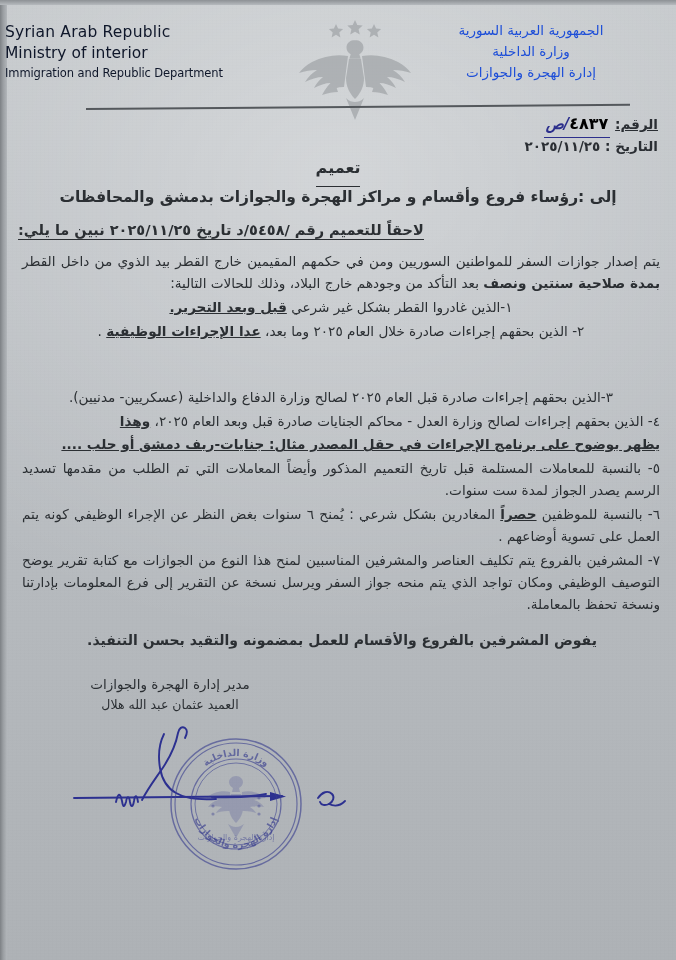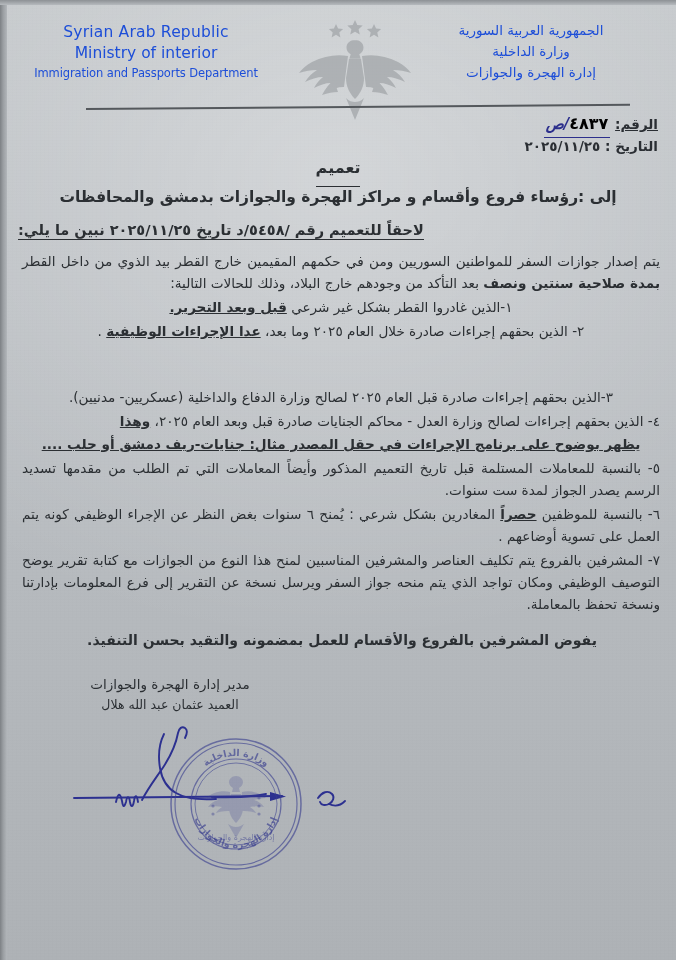--- a/index.html
+++ b/index.html
@@ -53,25 +53,25 @@
   .content { position: absolute; inset: 0; }
 
   
   .header {
     position: absolute;
     top: 14px; left: 0; right: 0;
     height: 86px;
   }
   .hdr-en {
     position: absolute;
-    left: 12px; top: 8px;
+    left: 5px; top: 8px;
     width: 268px;
     direction: ltr;
-    text-align: center;
-    color: #1d4ed8;
+    text-align: left;
+    color: #0f172a;
     line-height: 1.35;
   }
   .hdr-en .l1 { font-size: 15.5px; letter-spacing: .2px; }
   .hdr-en .l2 { font-size: 15.5px; }
   .hdr-en .l3 { font-size: 11.5px; margin-top: 2px; letter-spacing: -.1px; }
 
   .hdr-ar {
     position: absolute;
     right: 20px; top: 6px;
     width: 250px;
@@ -181,21 +181,21 @@
   .bu { font-weight: bold; text-decoration: underline; }
 
   .list { margin: 2px 0 0 0; padding: 0; list-style: none; }
   .list li {
     margin: 0 0 2px 0;
     text-align: justify;
     line-height: 1.62;
   }
   .li-4-emph {
     display: block;
-    text-align: center;
+    text-align: right;
     font-weight: bold;
     text-decoration: underline;
     margin-top: 1px;
   }
 
   .closing {
     position: absolute;
     top: 632px; left: 26px; right: 18px;
     text-align: center;
     direction: rtl;
@@ -243,21 +243,21 @@
   <div class="edge-strip"></div>
   <div class="edge-top"></div>
 
   <div class="content">
 
     <div class="header">
 
       <div class="hdr-en">
         <div class="l1">Syrian Arab Republic</div>
         <div class="l2">Ministry of interior</div>
-        <div class="l3">Immigration and Passports Department</div>
+        <div class="l3">Immigration and Republic Department</div>
       </div>
 
       <div class="emblem">
         <svg viewBox="0 0 118 112" xmlns="http://www.w3.org/2000/svg" aria-hidden="true">
           <g fill="#7f8387">
 
             <path d="M40 8 l2.1 4.6 5 .5 -3.8 3.4 1.1 4.9 -4.4-2.6 -4.4 2.6 1.1-4.9 -3.8-3.4 5-.5z"></path>
             <path d="M59 4 l2.3 5 5.4.6 -4.1 3.7 1.2 5.3 -4.8-2.8 -4.8 2.8 1.2-5.3 -4.1-3.7 5.4-.6z"></path>
             <path d="M78 8 l2.1 4.6 5 .5 -3.8 3.4 1.1 4.9 -4.4-2.6 -4.4 2.6 1.1-4.9 -3.8-3.4 5-.5z"></path>
 

